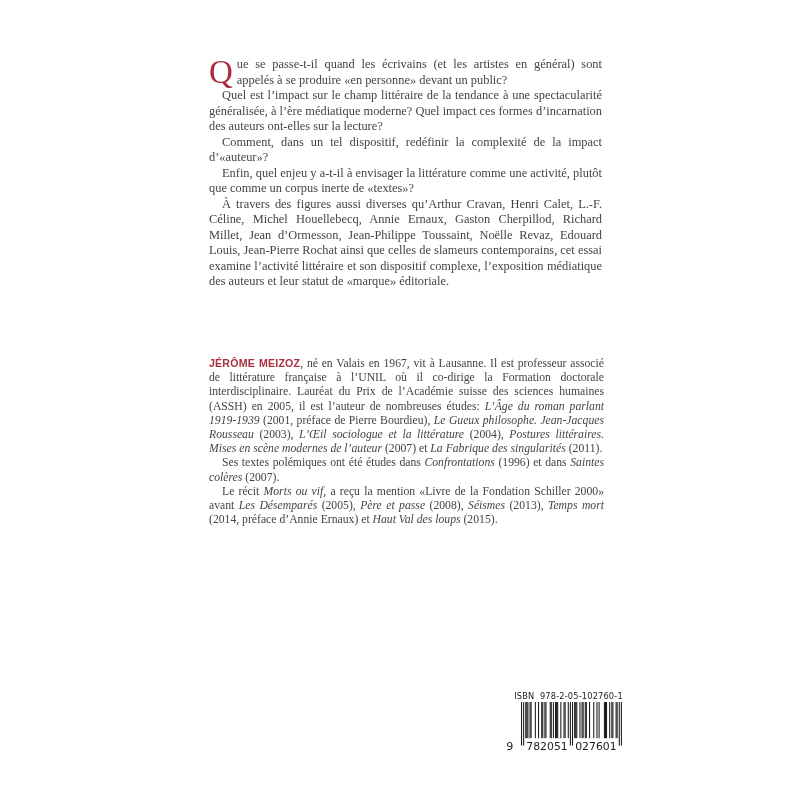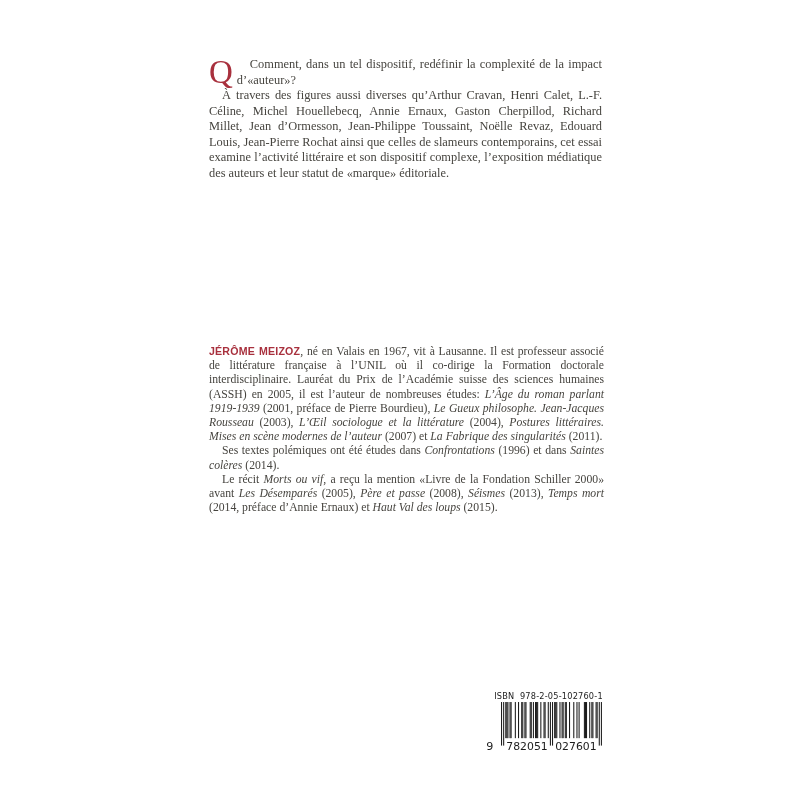--- a/index.html
+++ b/index.html
@@ -13,51 +13,53 @@
     font-size:12.4px;line-height:15.5px;text-align:justify;
   }
   .intro p,.bio p{margin:0;padding:0;}
   .indent{text-indent:13px;}
   .dropcap{
     float:left;font-size:33px;line-height:26px;padding:2px 4px 0 0;
     color:#a8303d;
   }
   
   .bio{
-    position:absolute;left:209px;top:344px;width:395px;
+    position:absolute;left:209px;top:356px;width:395px;
     font-size:11.7px;line-height:14.2px;text-align:justify;
   }
   .author-name{
     font-family:"Liberation Sans",sans-serif;font-weight:bold;
     font-size:10.6px;color:#a8303d;letter-spacing:0.2px;
   }
   .it{font-style:italic;}
   
-  .barcode-block{position:absolute;left:484px;top:691px;width:119px;}
+  .barcode-block{position:absolute;left:504px;top:691px;width:119px;}
   .isbn-label{
     font-family:"DejaVu Sans",sans-serif;font-size:8.2px;letter-spacing:0.2px;
     color:#1c1c1c;text-align:center;white-space:pre;padding-left:10px;
   }
   #barcode-svg{display:block;margin-top:1px;}
   #barcode-svg text{font-family:"DejaVu Sans",sans-serif;font-size:10.5px;fill:#1c1c1c;}
 </style>
 </head>
 <body>
 
 <div class="page">
 
   <section class="intro">
-    <p><span class="dropcap">Q</span></p>
+    <p><span class="dropcap">Q</span><span>ue se passe-t-il quand les écrivains (et les artistes en général) sont appelés à se produire «en personne» devant un public?</span></p>
+    <p class="indent">Quel est l’impact sur le champ littéraire de la tendance à une spectacularité généralisée, à l’ère médiatique moderne? Quel impact ces formes d’incarnation des auteurs ont-elles sur la lecture?</p>
     <p class="indent">Comment, dans un tel dispositif, redéfinir la complexité de la impact d’«auteur»?</p>
+    <p class="indent">Enfin, quel enjeu y a-t-il à envisager la littérature comme une activité, plutôt que comme un corpus inerte de «textes»?</p>
     <p class="indent">À travers des figures aussi diverses qu’Arthur Cravan, Henri Calet, L.-F. Céline, Michel Houellebecq, Annie Ernaux, Gaston Cherpillod, Richard Millet, Jean d’Ormesson, Jean-Philippe Toussaint, Noëlle Revaz, Edouard Louis, Jean-Pierre Rochat ainsi que celles de slameurs contemporains, cet essai examine l’activité littéraire et son dispositif complexe, l’exposition médiatique des auteurs et leur statut de «marque» éditoriale.</p>
   </section>
 
   <section class="bio">
     <p><span class="author-name">JÉRÔME MEIZOZ</span><span><span>, né en Valais en 1967, vit à Lausanne. Il est professeur associé de littérature française à l’UNIL où il co-dirige la Formation doctorale interdisciplinaire. Lauréat du Prix de l’Académie suisse des sciences humaines (ASSH) en 2005, il est l’auteur de nombreuses études: </span><span class="it">L’Âge du roman parlant 1919-1939</span><span> (2001, préface de Pierre Bourdieu), </span><span class="it">Le Gueux philosophe. Jean-Jacques Rousseau</span><span> (2003), </span><span class="it">L’Œil sociologue et la littérature</span><span> (2004), </span><span class="it">Postures littéraires. Mises en scène modernes de l’auteur</span><span> (2007) et </span><span class="it">La Fabrique des singularités</span><span> (2011).</span></span></p>
-    <p class="indent"><span>Ses textes polémiques ont été études dans </span><span class="it">Confrontations</span><span> (1996) et dans </span><span class="it">Saintes colères</span><span> (2014).</span></p>
+    <p class="indent"><span>Ses textes polémiques ont été études dans </span><span class="it">Confrontations</span><span> (1996) et dans </span><span class="it">Saintes colères</span><span> (2007).</span></p>
     <p class="indent"><span>Le récit </span><span class="it">Morts ou vif</span><span>, a reçu la mention «Livre de la Fondation Schiller 2000» avant </span><span class="it">Les Désemparés</span><span> (2005), </span><span class="it">Père et passe</span><span> (2008), </span><span class="it">Séismes</span><span> (2013), </span><span class="it">Temps mort</span><span> (2014, préface d’Annie Ernaux) et </span><span class="it">Haut Val des loups</span><span> (2015).</span></p>
   </section>
 
   <div class="barcode-block">
     <div class="isbn-label">ISBN  978-2-05-102760-1</div>
     <svg id="barcode-svg" width="119" height="50" viewBox="-16 0 112 47" xmlns="http://www.w3.org/2000/svg">
         <rect x="94" y="0" width="1" height="41" fill="#1c1c1c"></rect>
         <rect x="92" y="0" width="1" height="41" fill="#1c1c1c"></rect>
         <rect x="90" y="0" width="1" height="34" fill="#1c1c1c"></rect>
         <rect x="89" y="0" width="1" height="34" fill="#1c1c1c"></rect>

